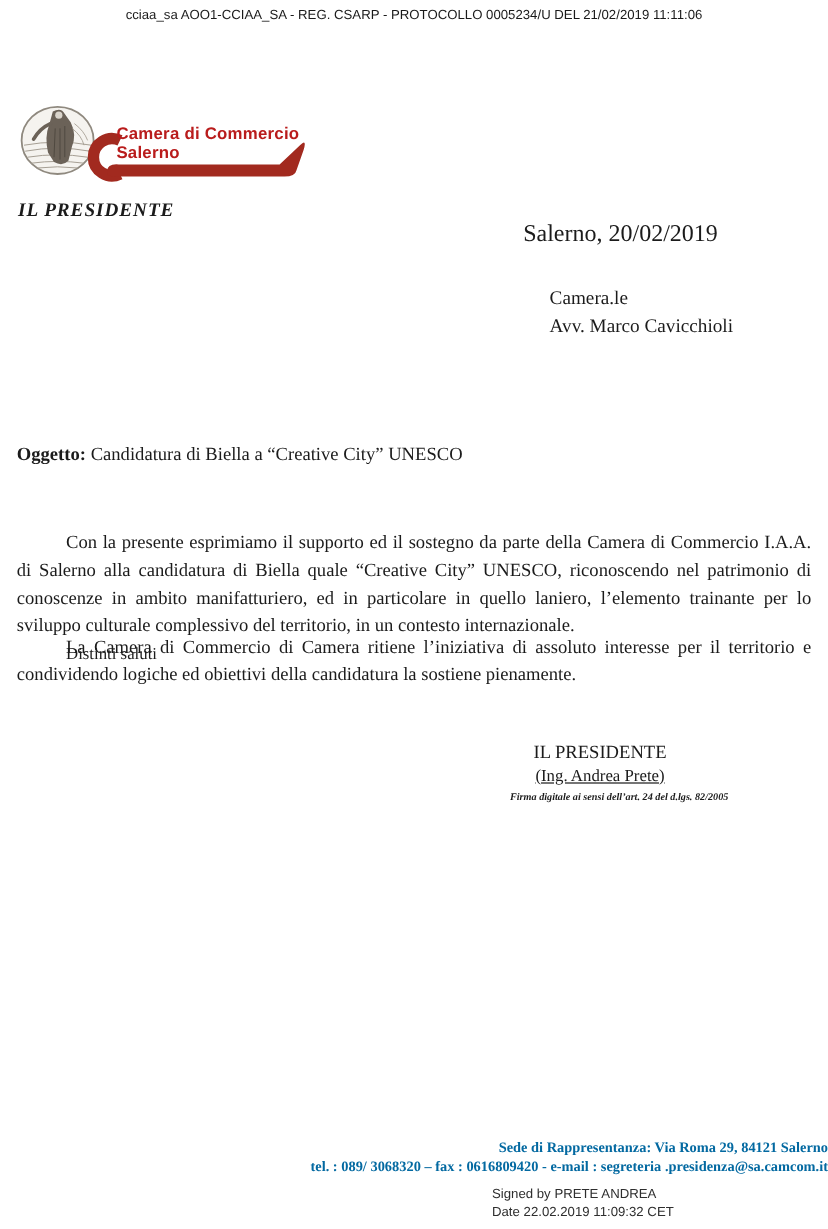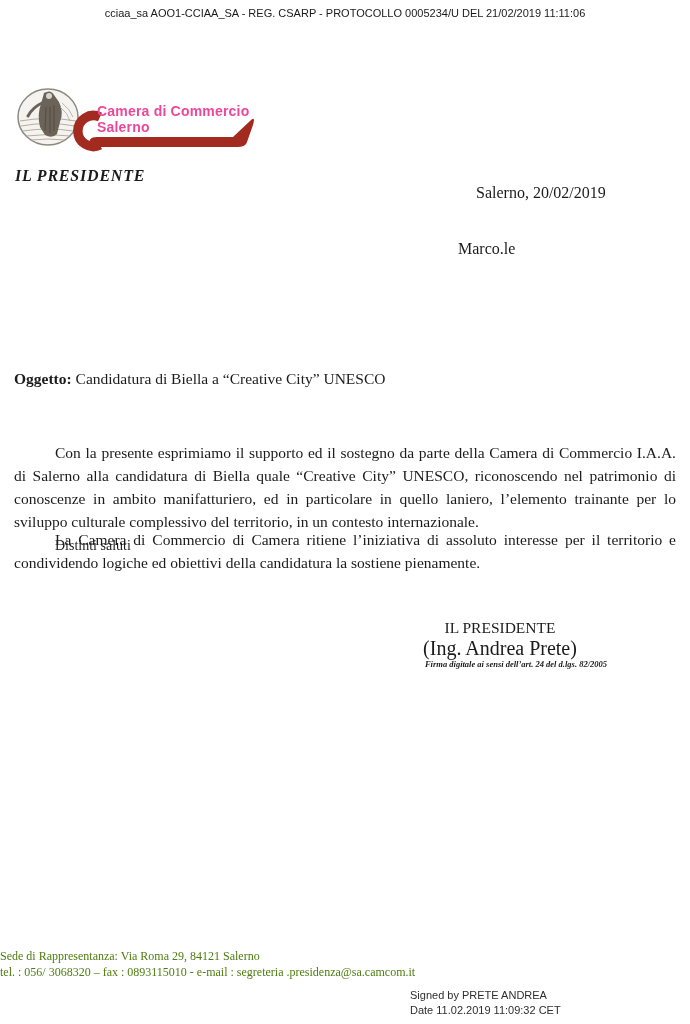--- a/index.html
+++ b/index.html
@@ -15,38 +15,38 @@
   .swoosh{position:absolute;left:66px;top:110px;}
   .logo-text{
     position:absolute;left:97px;top:103px;
     font-family:"Liberation Sans",sans-serif;font-weight:bold;font-size:14px;line-height:16px;
     letter-spacing:0.2px;
   }
   .sender-title{
     position:absolute;left:15px;top:167px;
     font-size:16px;font-weight:bold;font-style:italic;letter-spacing:0.8px;
   }
-  .date-line{position:absolute;left:476px;top:184px;font-size:16px;}
+  .date-line{position:absolute;left:436px;top:184px;font-size:20px;}
   .recipient{position:absolute;left:458px;top:237px;font-size:16px;line-height:23.5px;}
   .subject{position:absolute;left:14px;top:370px;font-size:15.5px;}
   .subject .lbl{font-weight:bold;}
   .body-para{
     position:absolute;left:14px;width:662px;font-size:15.5px;line-height:23px;
     text-align:justify;text-indent:41px;margin-top:17px;
   }
   .para1{top:424px;}
   .para2{top:511px;}
   .closing{position:absolute;left:55px;top:538px;font-size:14px;}
   .signature{position:absolute;left:393px;top:617px;width:214px;text-align:center;}
   .sig-title{font-size:15.5px;line-height:21px;}
-  .sig-name{font-size:20px;line-height:20px;}
+  .sig-name{font-size:14px;line-height:20px;text-decoration:underline;}
   .sig-note{font-size:8.5px;font-weight:bold;font-style:italic;line-height:12px;text-align:right;}
   .footer{
-    position:absolute;left:0;right:0;top:948px;text-align:left;
-    font-size:12px;font-weight:normal;line-height:16px;color:#4d7c0f;
+    position:absolute;left:0;right:0;top:948px;text-align:right;
+    font-size:12px;font-weight:bold;line-height:16px;color:#0369a1;
   }
   .stamp{
     position:absolute;left:410px;top:988px;
     font-family:"Liberation Sans",sans-serif;font-size:11px;line-height:15px;color:#2e2e2e;
   }
 </style>
 </head>
 <body>
 
 <div class="page">
@@ -65,52 +65,53 @@
     <circle cx="33" cy="9" r="3" fill="#d9d4cb"></circle>
     <path d="M30,20 L29,44 M34,20 L34,46 M38,18 L38,44" stroke="#4a443c" stroke-width="0.7"></path>
     <path d="M44,20 Q52,26 54,34 M46,16 Q54,22 57,30" fill="none" stroke="#a29b8f" stroke-width="0.7"></path>
   </svg>
 
   <svg class="swoosh" width="198" height="44" viewBox="0 0 198 44">
     <path d="M 34,7 A 15.5,15.5 0 1 0 34,35" fill="none" stroke="#a22a1f" stroke-width="9.5"></path>
     <path d="M 24,36 Q 21,26 33,27 L 167,27 L 184,11 Q 190,5 187,15 L 181,32 Q 180,37 171,37 L 33,37 Q 26,37 24,36 Z" fill="#a22a1f"></path>
   </svg>
 
-  <div class="logo-text" style="color: #ec4899;">
+  <div class="logo-text" style="color: #b91c1c;">
     <div>Camera di Commercio</div>
     <div>Salerno</div>
   </div>
 
   <div class="sender-title">IL PRESIDENTE</div>
 
   <div class="date-line">Salerno, 20/02/2019</div>
 
   <div class="recipient">
-    <div>Marco.le</div>
+    <div>Camera.le</div>
+    <div>Avv. Marco Cavicchioli</div>
   </div>
 
   <div class="subject">
     <span class="lbl">Oggetto:</span><span> Candidatura di Biella a “Creative City” UNESCO</span>
   </div>
 
   <div class="body-para para1">Con la presente esprimiamo il supporto ed il sostegno da parte della Camera di Commercio I.A.A. di Salerno alla candidatura di Biella quale “Creative City” UNESCO, riconoscendo nel patrimonio di conoscenze in ambito manifatturiero, ed in particolare in quello laniero, l’elemento trainante per lo sviluppo culturale complessivo del territorio, in un contesto internazionale.</div>
 
   <div class="body-para para2">La Camera di Commercio di Camera ritiene l’iniziativa di assoluto interesse per il territorio e condividendo logiche ed obiettivi della candidatura la sostiene pienamente.</div>
 
   <div class="closing">Distinti saluti</div>
 
   <div class="signature">
     <div class="sig-title">IL PRESIDENTE</div>
     <div class="sig-name">(Ing. Andrea Prete)</div>
     <div class="sig-note">Firma digitale ai sensi dell’art. 24 del d.lgs. 82/2005</div>
   </div>
 
   <div class="footer">
     <div>Sede di Rappresentanza: Via Roma 29, 84121 Salerno</div>
-    <div>tel. : 056/ 3068320 – fax :  0893115010 - e-mail : segreteria .presidenza@sa.camcom.it</div>
+    <div>tel. : 089/ 3068320 – fax :  0616809420 - e-mail : segreteria .presidenza@sa.camcom.it</div>
   </div>
 
   <div class="stamp">
     <div>Signed by PRETE ANDREA</div>
-    <div>Date 11.02.2019 11:09:32 CET</div>
+    <div>Date 22.02.2019 11:09:32 CET</div>
   </div>
 
 </div>
 
 </body></html>

